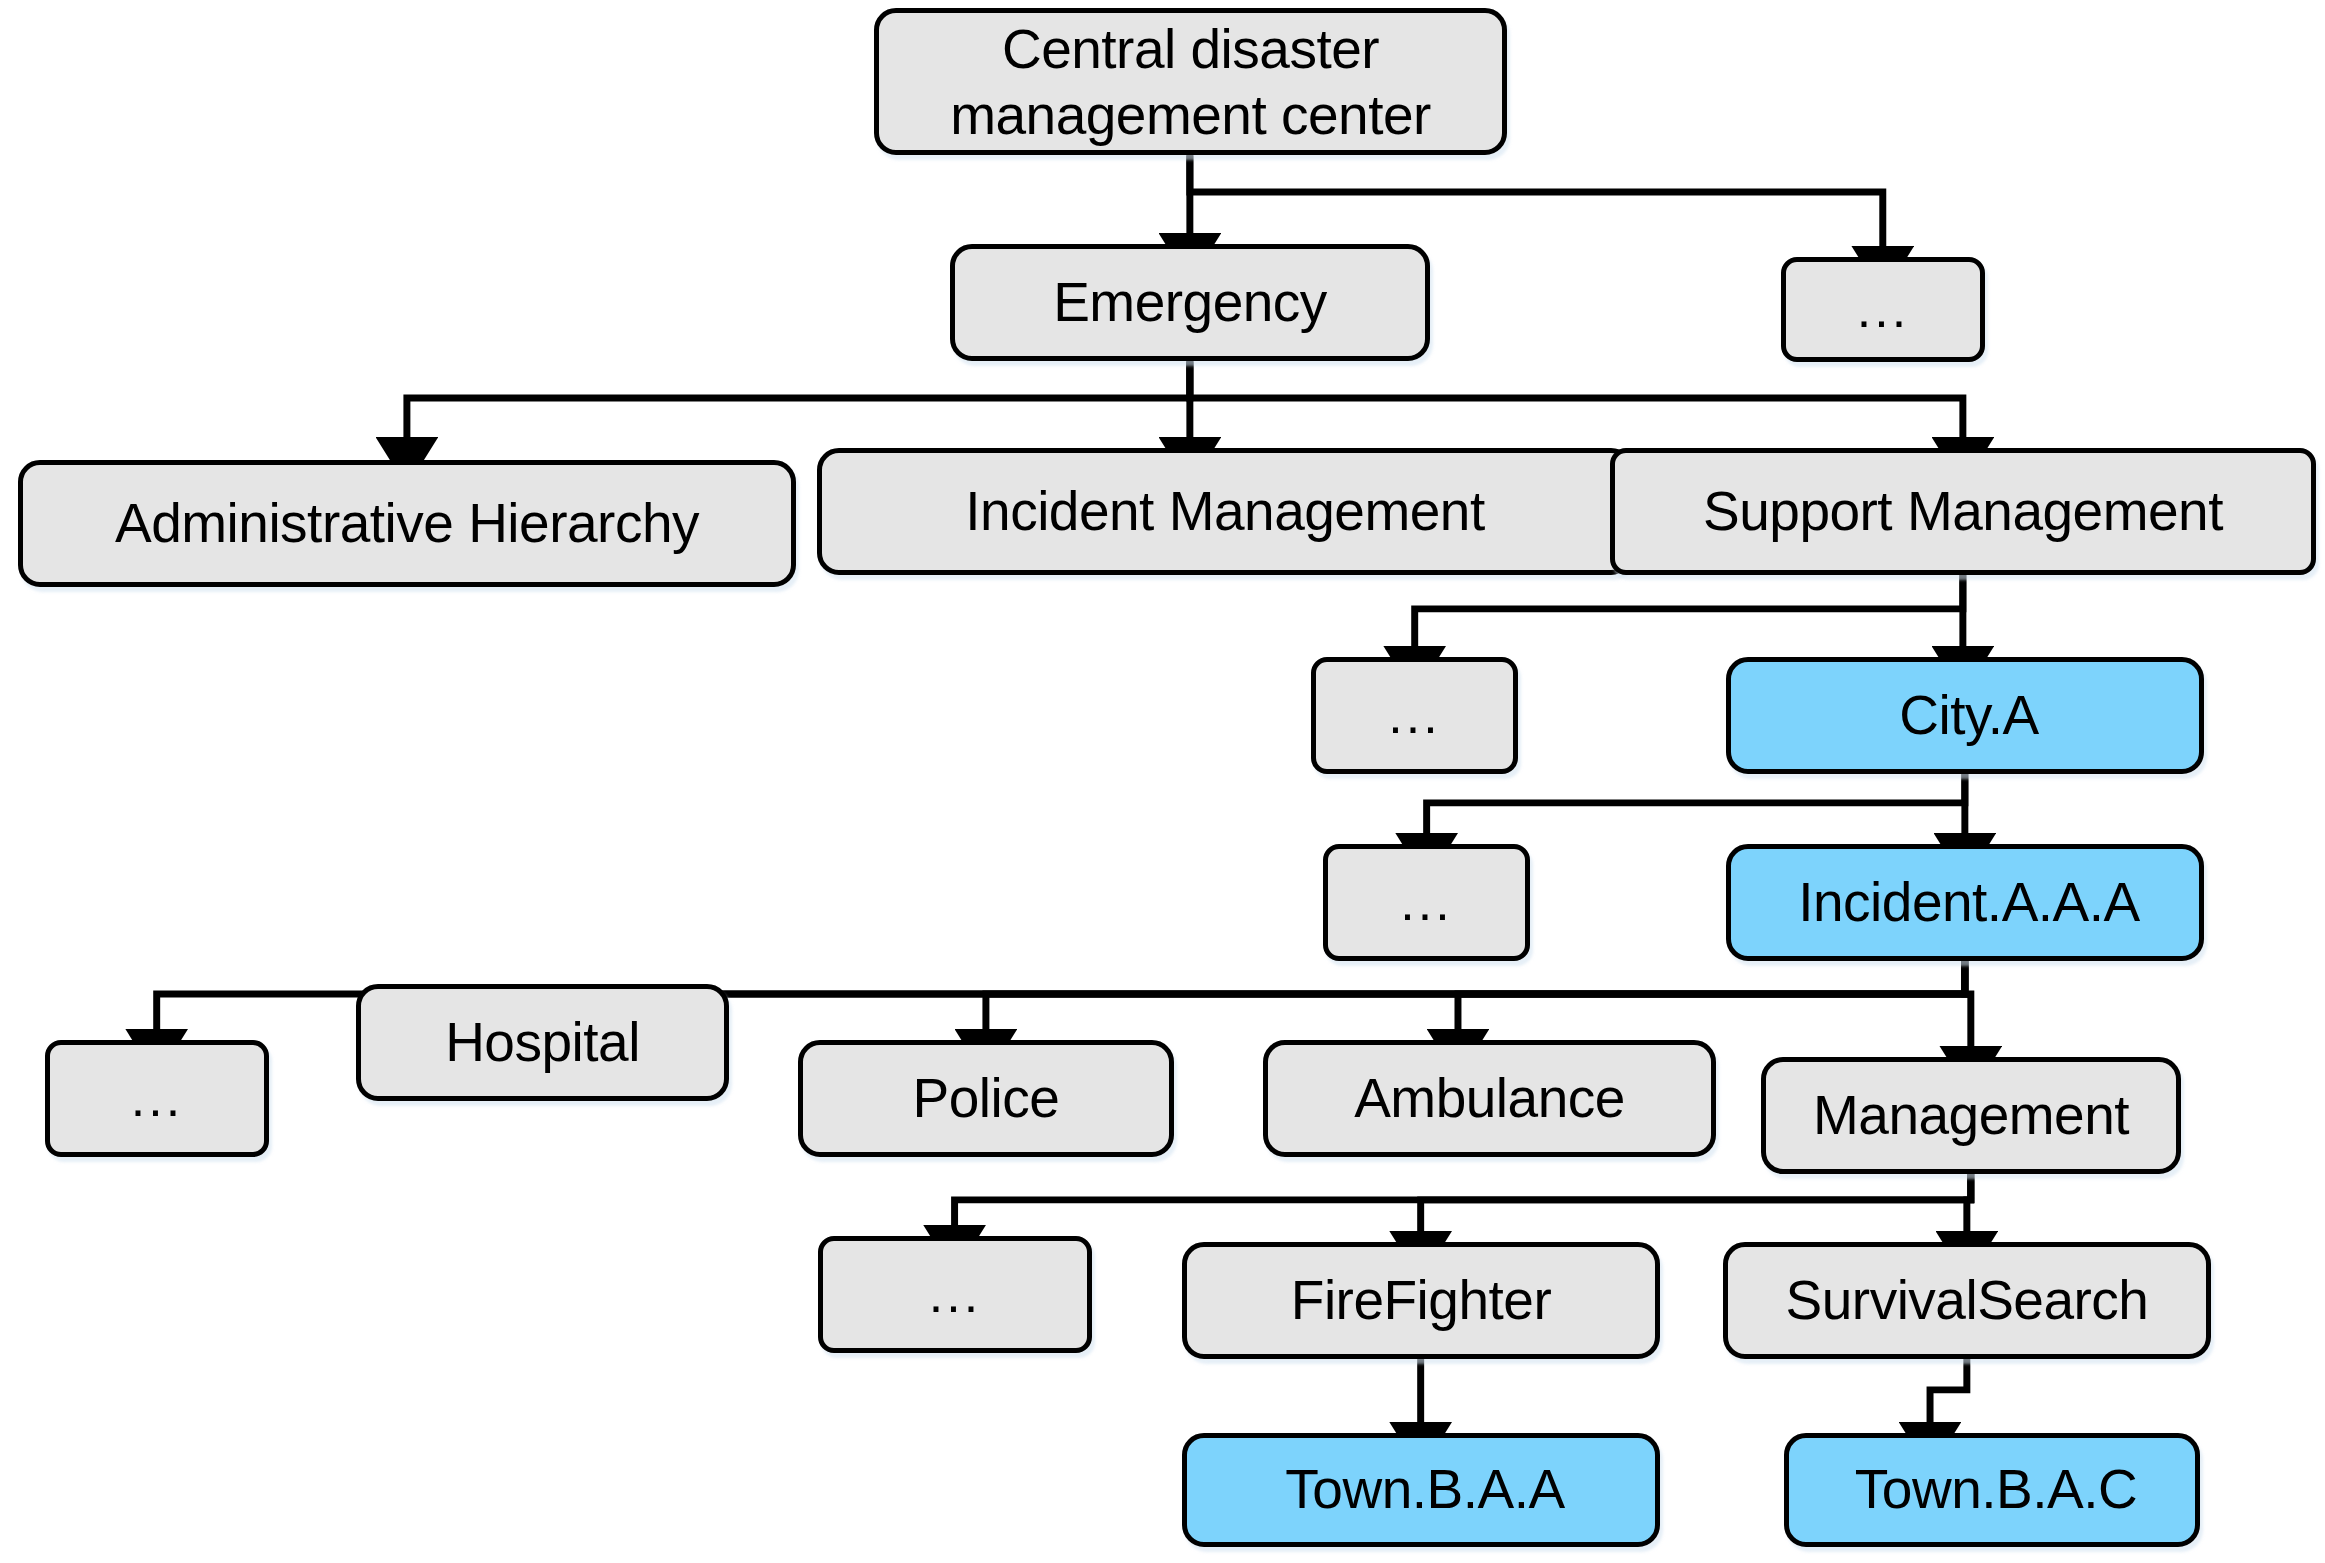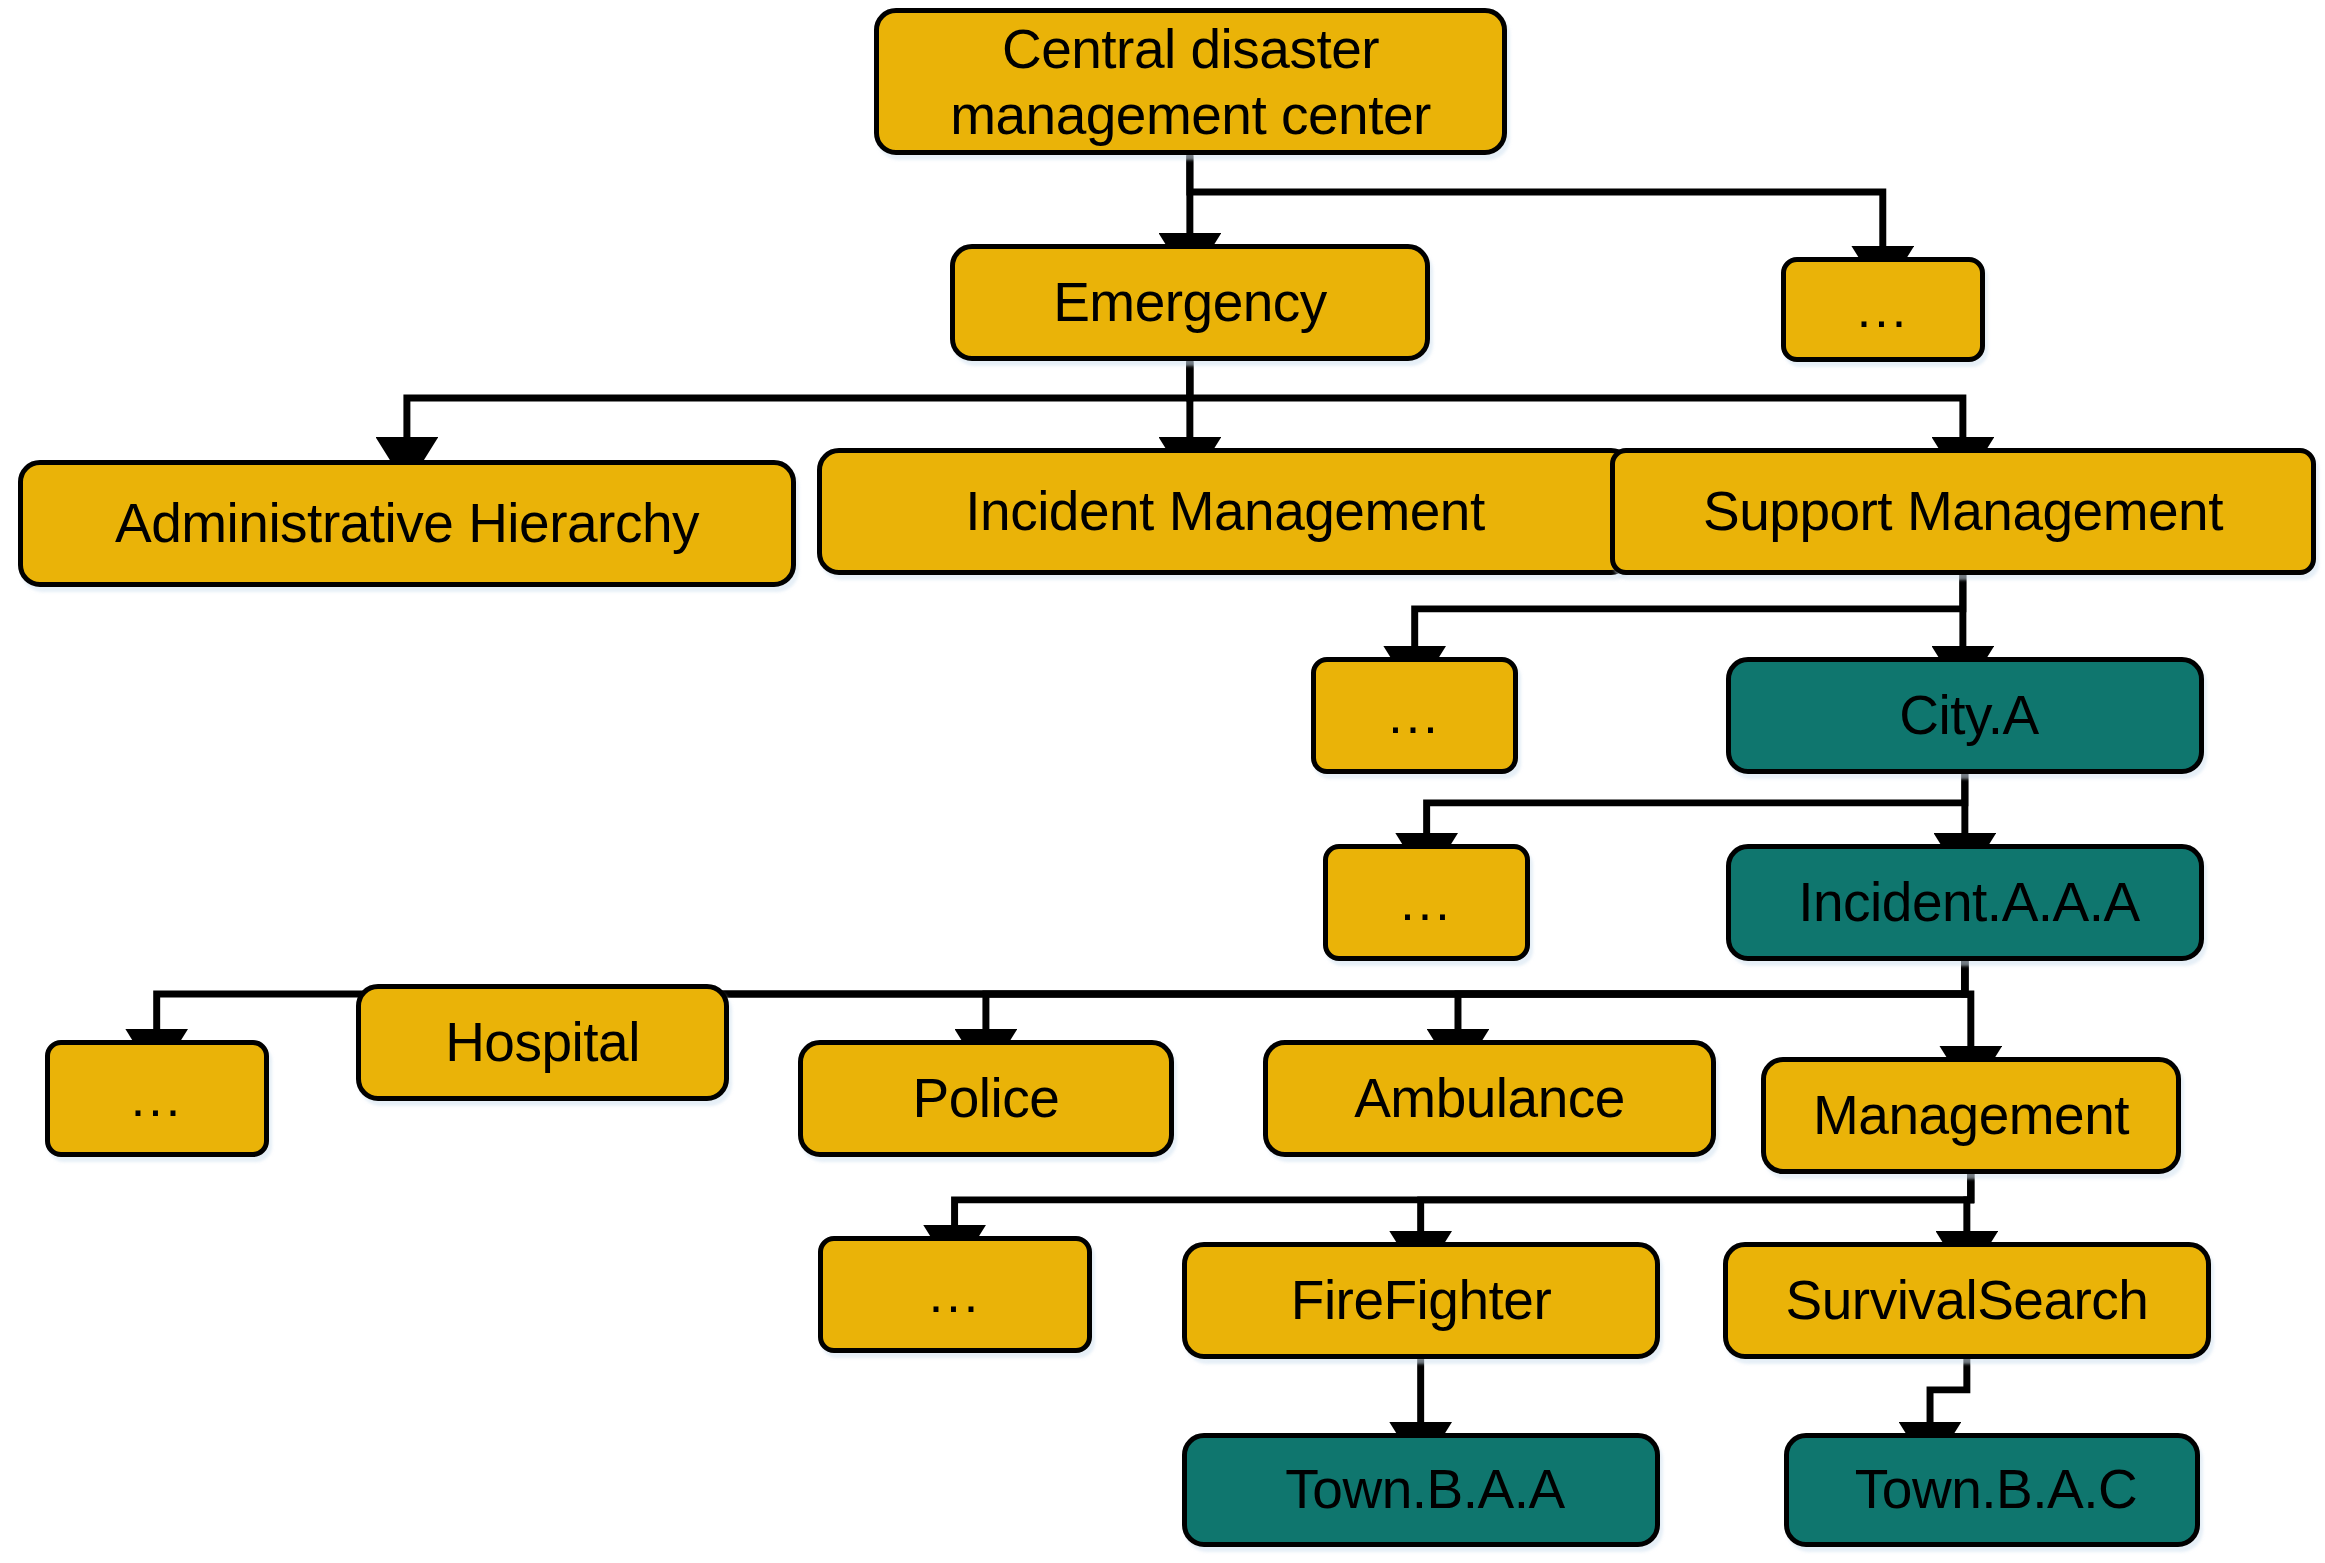--- a/index.html
+++ b/index.html
@@ -4,33 +4,33 @@
 <style>
   html,body{margin:0;padding:0;background:#ffffff;}
   body{font-family:"Liberation Sans", sans-serif;}
   #diagram-root{position:relative;width:2325px;height:1563px;background:#ffffff;overflow:hidden;}
   svg.edges{position:absolute;left:0;top:0;width:2325px;height:1563px;pointer-events:none;}
   .node{
     position:absolute;
     box-sizing:border-box;
     border:5px solid #000000;
     border-radius:22px;
-    background:#eab308;
+    background:#e5e5e5;
     display:flex;
     align-items:center;
     justify-content:center;
     text-align:center;
     color:#000000;
     font-family:"Liberation Sans", sans-serif;
     font-size:55px;
     line-height:1.12;
     letter-spacing:-0.5px;
     box-shadow:3px 5px 3px rgba(210,225,240,0.55);
   }
-  .node.highlight{background:#0f766e;padding-left:8px;}
+  .node.highlight{background:#7dd3fc;padding-left:8px;}
   .node.ellipsis{font-size:52px;letter-spacing:3px;border-radius:16px;}
   .node.two-line{line-height:1.2;padding:0 6px;}
 </style>
 </head>
 <body>
 
 <div id="diagram-root">
   <svg class="edges" viewBox="0 0 2337 1571" preserveAspectRatio="none" aria-hidden="true">
     <defs>
       <marker id="arrowhead" markerWidth="9" markerHeight="9" refX="1.1" refY="4.5" orient="auto" markerUnits="strokeWidth">

